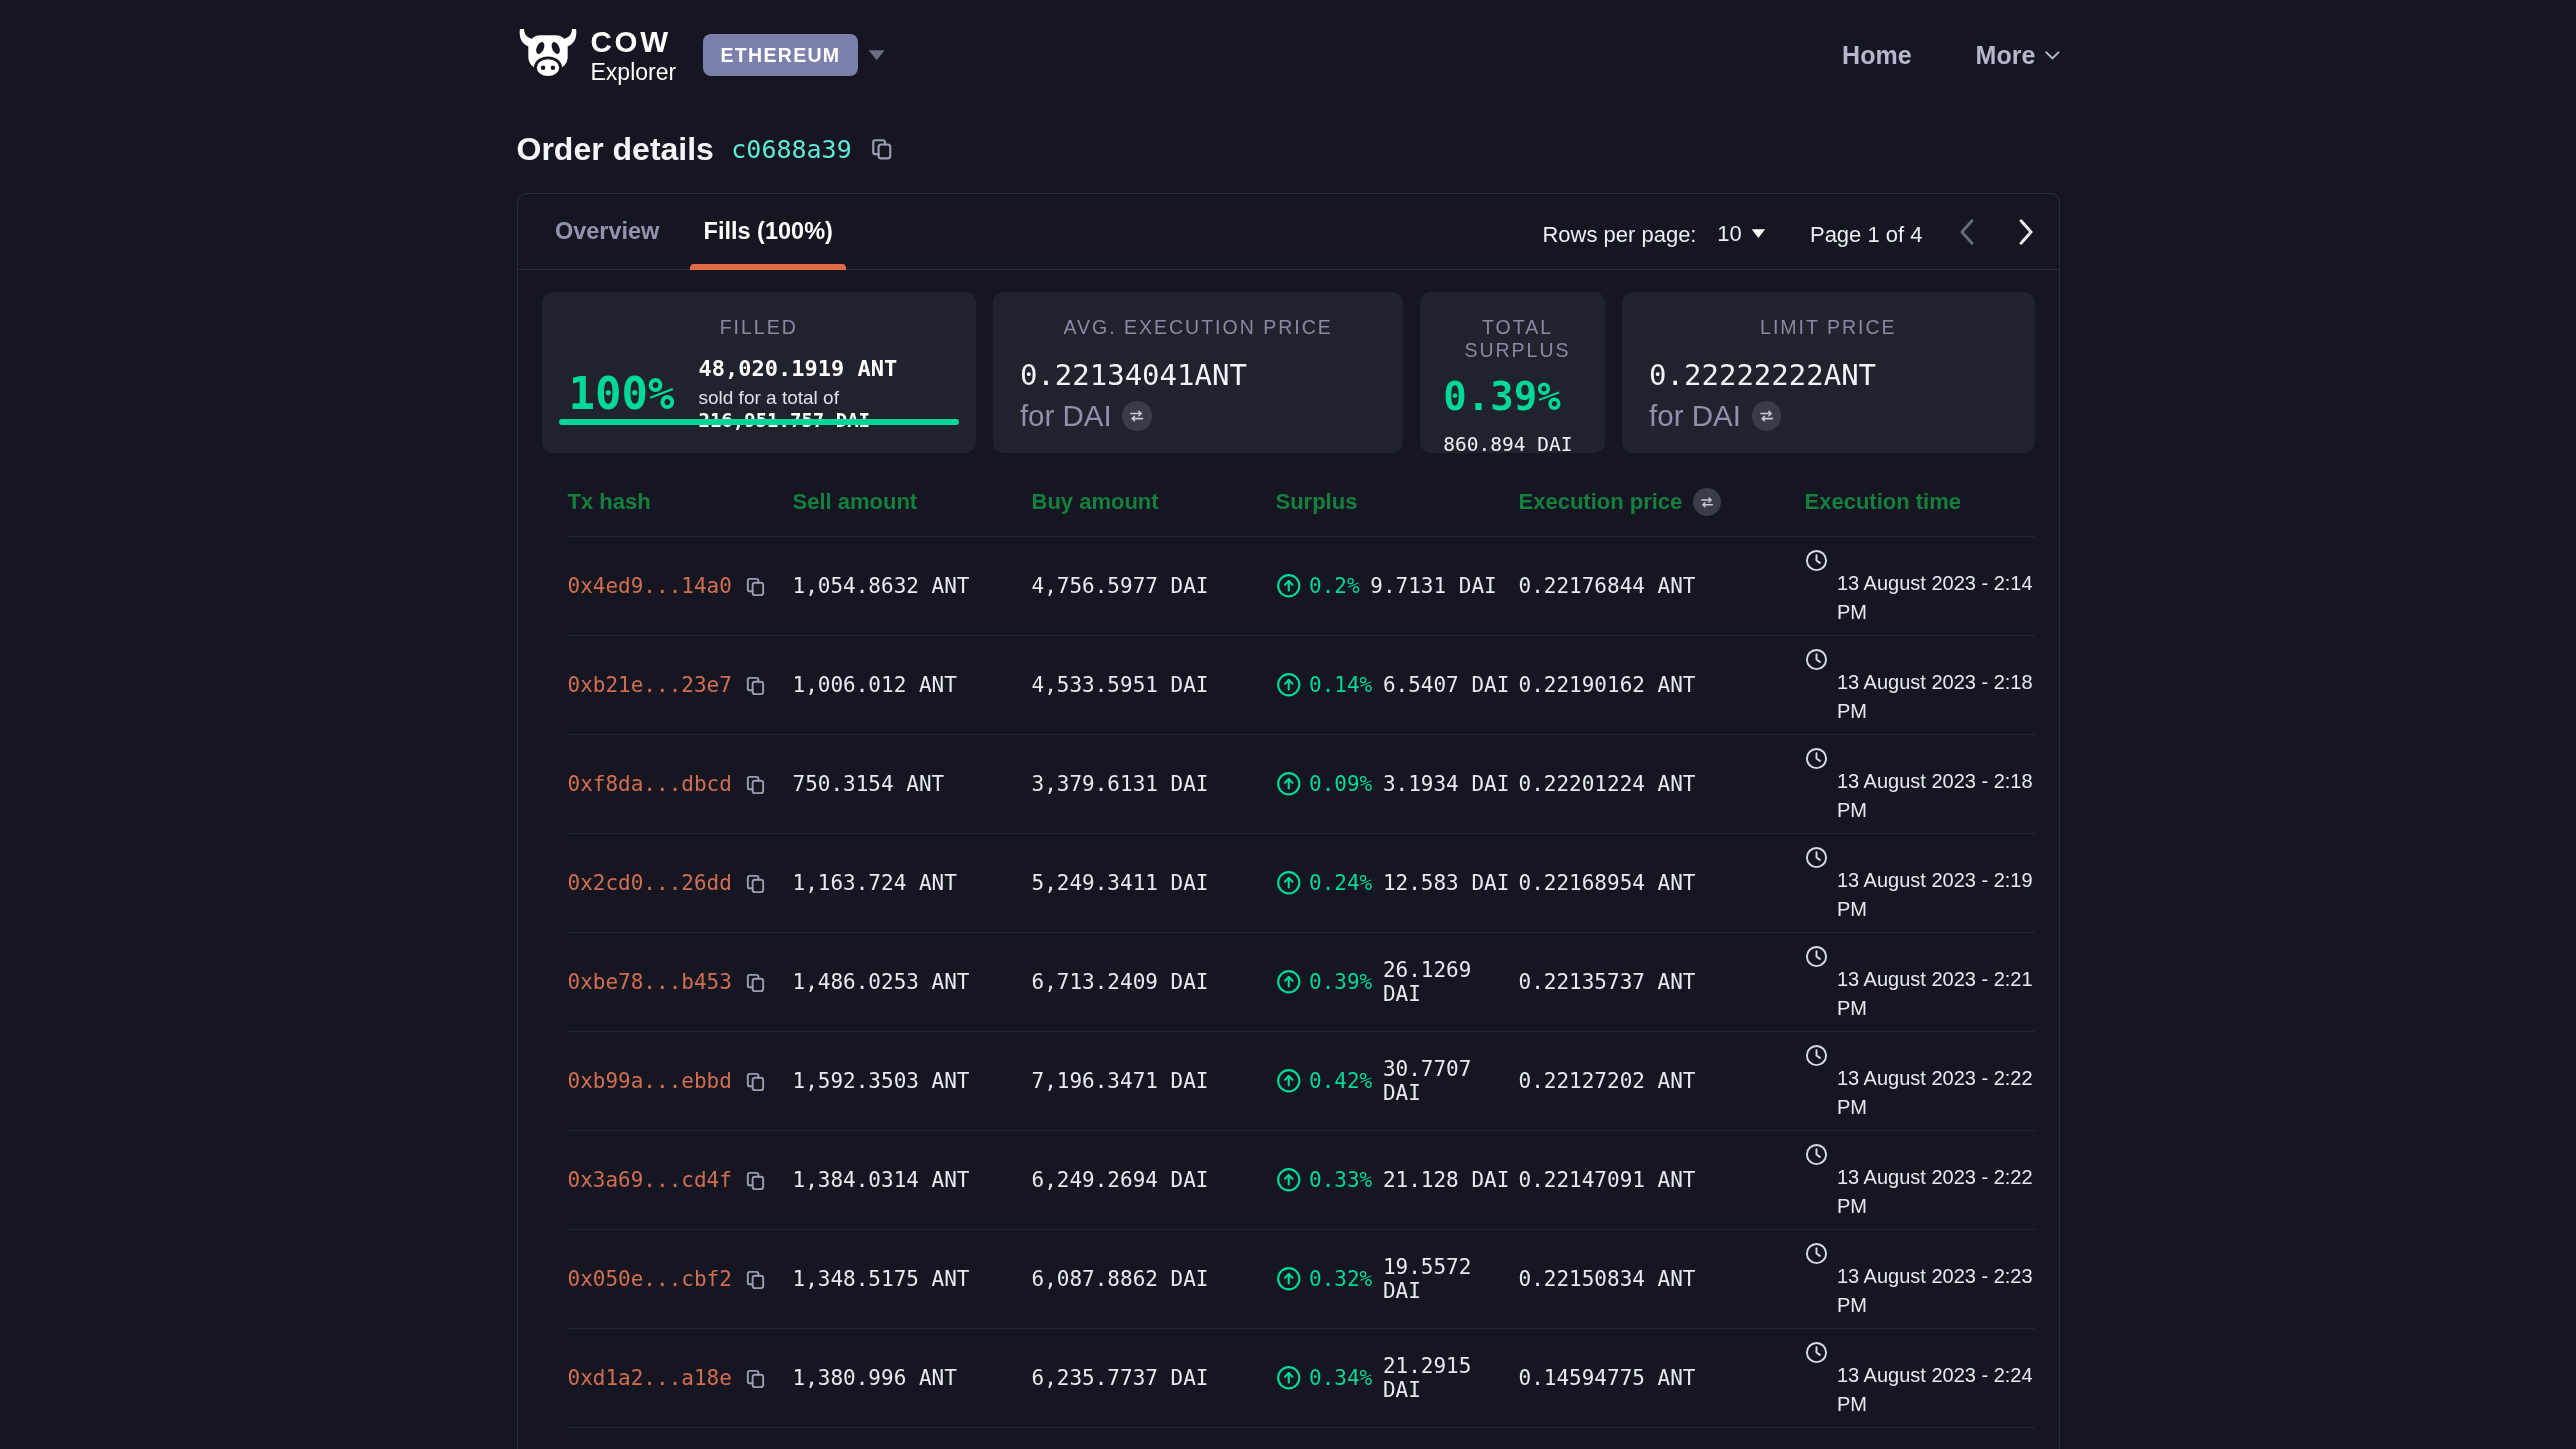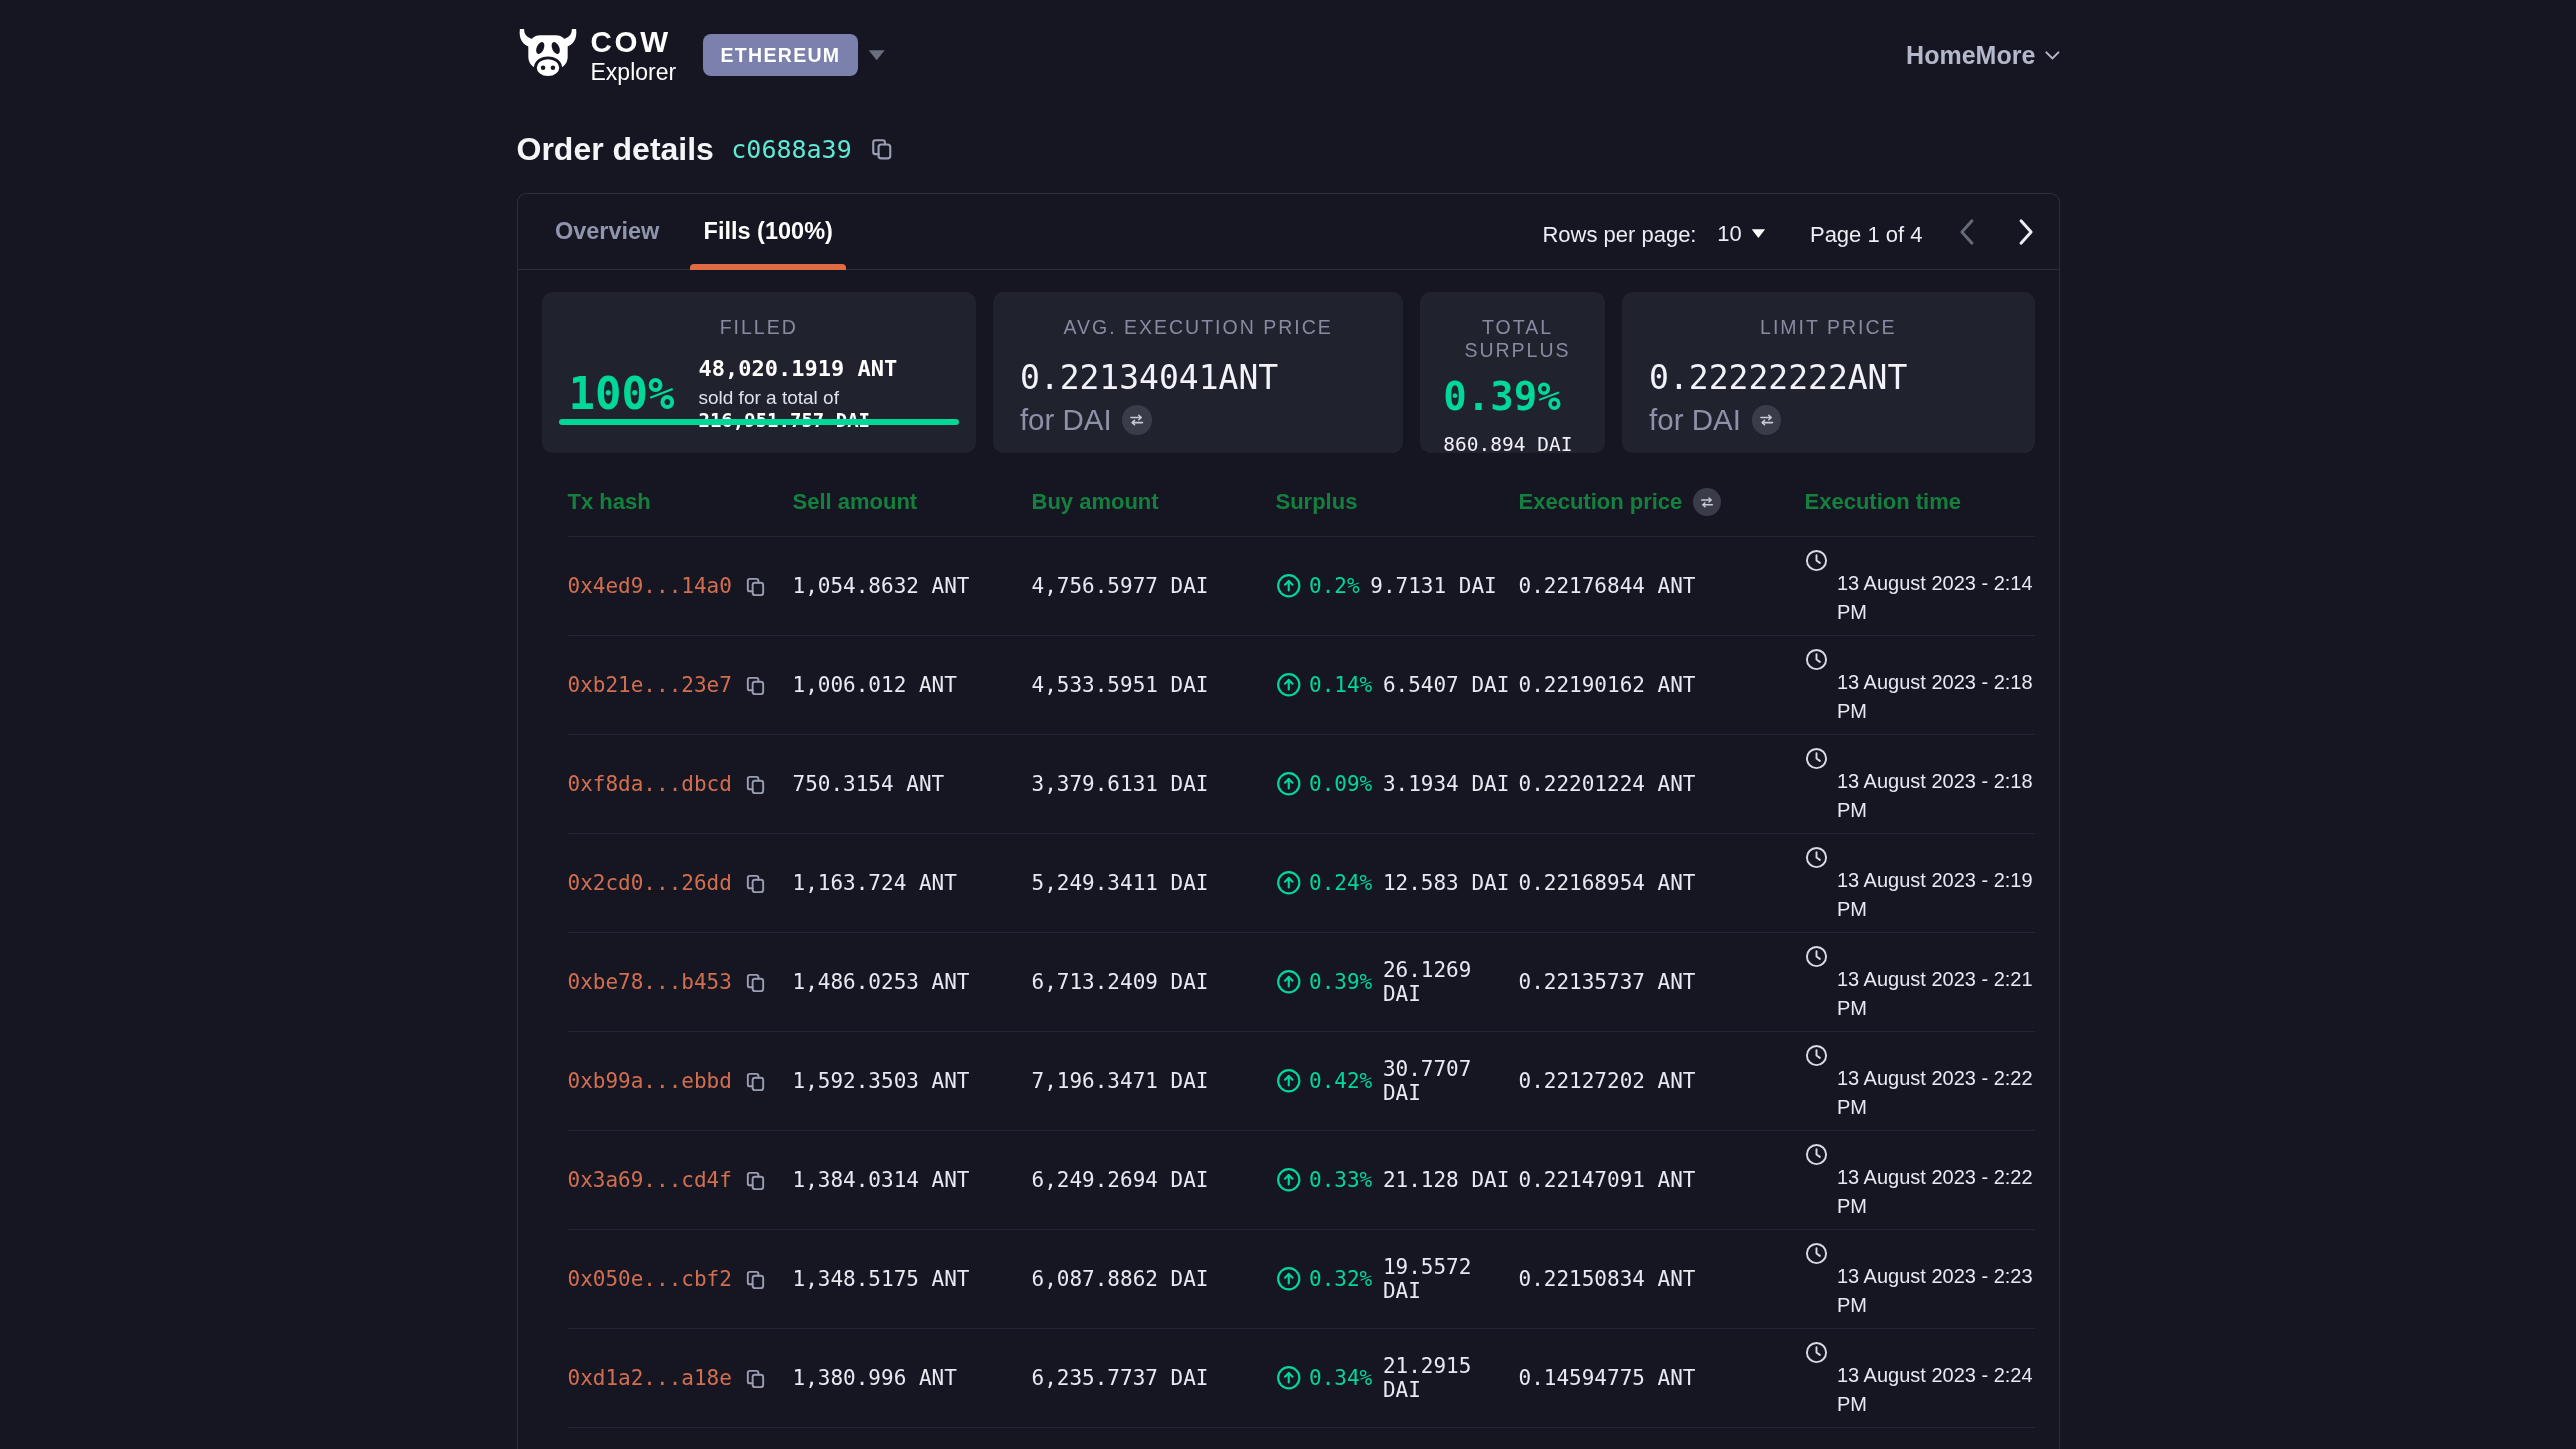--- a/index.html
+++ b/index.html
@@ -15,21 +15,21 @@
   .brand { display:flex; align-items:center; gap:12px; }
   .brand-text { display:flex; flex-direction:column; line-height:1; }
   .brand-name { font-size:29.5px; font-weight:bold; letter-spacing:2.7px; color:#fff; }
   .brand-sub  { font-size:23px; margin-top:4px; color:#fff; font-weight:400; }
   .network-badge {
     margin-left:27px; background:#7b81ac; color:#fff; border:none; cursor:pointer;
     font-family:"Liberation Sans",sans-serif; font-weight:bold; font-size:19.5px; letter-spacing:1.3px;
     padding:9.4px 17.4px; border-radius:8px; display:flex; align-items:center;
   }
   .badge-caret { margin-left:10.7px; }
-  nav { margin-left:auto; display:flex; align-items:center; }
+  nav { margin-left:auto; display:flex; align-items:center; gap:64px; }
   .nav-link { font-size:25px; font-weight:bold; color:#b4b8cb; text-decoration:none; display:flex; align-items:center; gap:9.4px; cursor:pointer; }
 
   
   .title-row { width:1543px; margin:47px auto 0; display:flex; align-items:center; gap:17.4px; }
   .page-title { font-size:32px; font-weight:bold; margin:0; color:#f4f5f9; }
   .order-id { font-family:"DejaVu Sans Mono",monospace; font-size:25px; color:#5eead4; }
   .icon-btn { background:none; border:none; padding:0; cursor:pointer; display:flex; align-items:center; }
 
   
   .panel { width:1543px; margin:25.5px auto 0; border:0.7px solid #2b2d3b; border-bottom:none;
@@ -55,21 +55,21 @@
   .card-filled { width:435px; }
   .card-avg    { width:411px; }
   .card-surplus{ width:185px; padding-left:23px; padding-right:13.4px; }
   .card-limit  { width:413px; }
   .filled-row { display:flex; align-items:center; gap:24px; margin-top:17.4px; }
   .filled-pct { font-family:"DejaVu Sans Mono",monospace; font-weight:bold; font-size:44px; color:#00d897; line-height:1; }
   .filled-line1 { font-family:"DejaVu Sans Mono",monospace; font-weight:bold; font-size:22px; color:#fff; }
   .filled-line2 { font-size:19px; color:#dfe1ea; margin-top:5.4px; }
   .filled-line2 b { color:#fff; font-family:"DejaVu Sans Mono",monospace; }
   .filled-bar { position:absolute; left:17px; right:17px; bottom:28px; height:6px; border-radius:4px; background:#00d897; }
-  .price-value { font-family:"DejaVu Sans Mono",monospace; font-size:33px; color:#f2f3f8; margin-top:21.5px; line-height:1; }
+  .price-value { font-family:"DejaVu Sans Mono",monospace; font-size:29px; color:#f2f3f8; margin-top:21.5px; line-height:1; }
   .price-sub { display:flex; align-items:center; gap:10.7px; margin-top:9.4px; font-size:29.5px; color:#8e92a8; }
   .swap-circle { width:29.5px; height:29.5px; border-radius:50%; background:#3a3c49; display:flex; align-items:center; justify-content:center; cursor:pointer; border:none; padding:0; }
   .surplus-pct-big { font-family:"DejaVu Sans Mono",monospace; font-weight:bold; font-size:39px; color:#00d897; margin-top:14.8px; line-height:1; }
   .surplus-amt-big { font-family:"DejaVu Sans Mono",monospace; font-size:19.5px; color:#f0f1f6; margin-top:17.4px; }
 
   
   .table-wrap { padding:0 24px 0 50px; }
   .thead, .trow { display:grid; grid-template-columns:225px 239px 244px 243px 286px 1fr; align-items:center; }
   .thead { padding-top:35px; padding-bottom:20px; font-size:22px; font-weight:bold; color:#15803d; border-bottom:0.7px solid #242534; }
   .th-flex { display:flex; align-items:center; gap:10.7px; }

